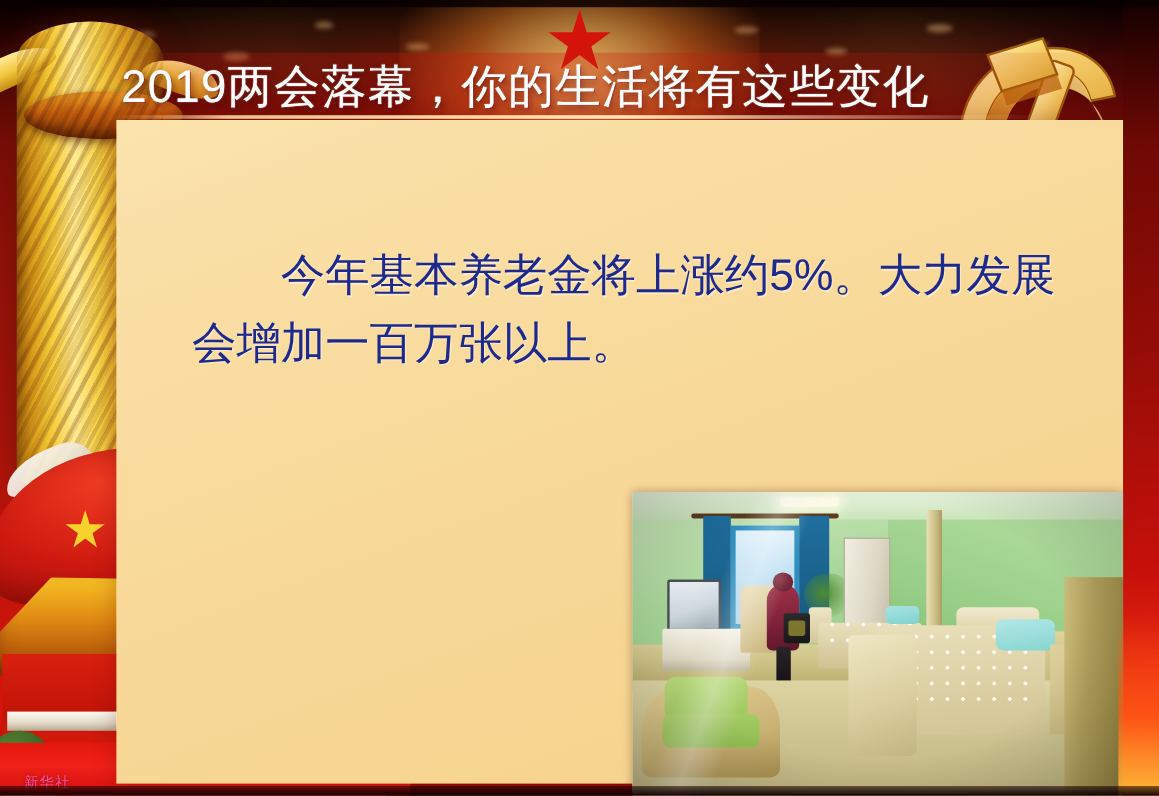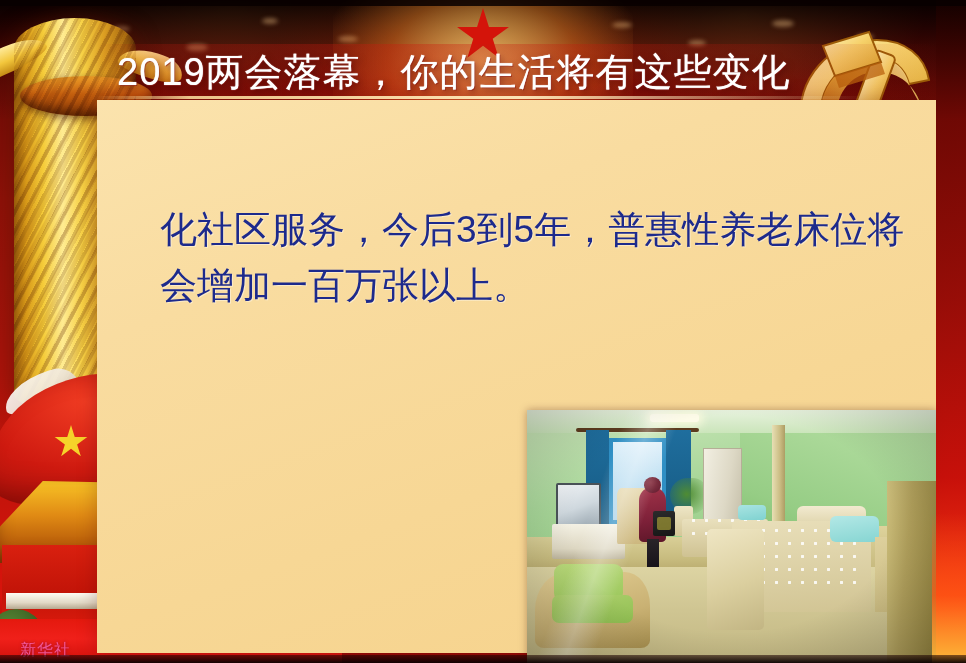--- a/index.html
+++ b/index.html
@@ -225,21 +225,21 @@
   }
   .gate-base {
     position: absolute;
     left: 0; bottom: 0;
     width: 360px; height: 44px;
     background: linear-gradient(180deg, #e4190e 0%, #f0201a 45%, #cf0f0a 100%);
   }
   .gate-watermark {
     position: absolute;
     left: 38px; bottom: 2px;
-    font-size: 16px;
+    font-size: 12px;
     color: rgba(255,110,190,0.75);
     letter-spacing: 1px;
     text-shadow: 0 0 3px rgba(120,0,60,0.7);
   }
 
   
   .panel {
     position: absolute;
     left: 97px;
     top: 100px;
@@ -259,21 +259,21 @@
     display: flex;
     align-items: center;
     background: linear-gradient(90deg,
       rgba(150,16,9,0.0) 0%,
       rgba(186,22,12,0.25) 8%,
       rgba(205,26,14,0.35) 40%,
       rgba(180,20,11,0.22) 78%,
       rgba(140,14,8,0.0) 100%);
   }
   .title-text {
-    margin-left: 20px;
+    margin-left: 4px;
     font-family: "Liberation Sans", "DejaVu Sans", sans-serif;
     font-size: 38px;
     font-weight: 400;
     color: #ffffff;
     letter-spacing: 1px;
     white-space: nowrap;
     text-shadow:
       0 0 1px rgba(255,255,255,0.9),
       1px 1px 0 rgba(130,10,5,0.55),
       2px 3px 6px rgba(70,3,0,0.55);
@@ -515,21 +515,21 @@
 
   <div class="panel"></div>
 
   <div class="title-band">
     <div class="title-text">2019两会落幕，你的生活将有这些变化</div>
   </div>
   <div class="title-rule"></div>
 
 
   <div class="body-copy">
-    <p>化社区服务，今后3到5年，普惠性养老床位将</p>
+    <p>　　今年基本养老金将上涨约5%。大力发展</p>
     <p>会增加一百万张以上。</p>
   </div>
 
   <div class="photo">
     <div class="ph ph-wall-back"></div>
     <div class="ph ph-wall-right"></div>
     <div class="ph ph-ceiling"></div>
     <div class="ph ph-light"></div>
     <div class="ph ph-wainscot"></div>
     <div class="ph ph-wainscot-r"></div>

